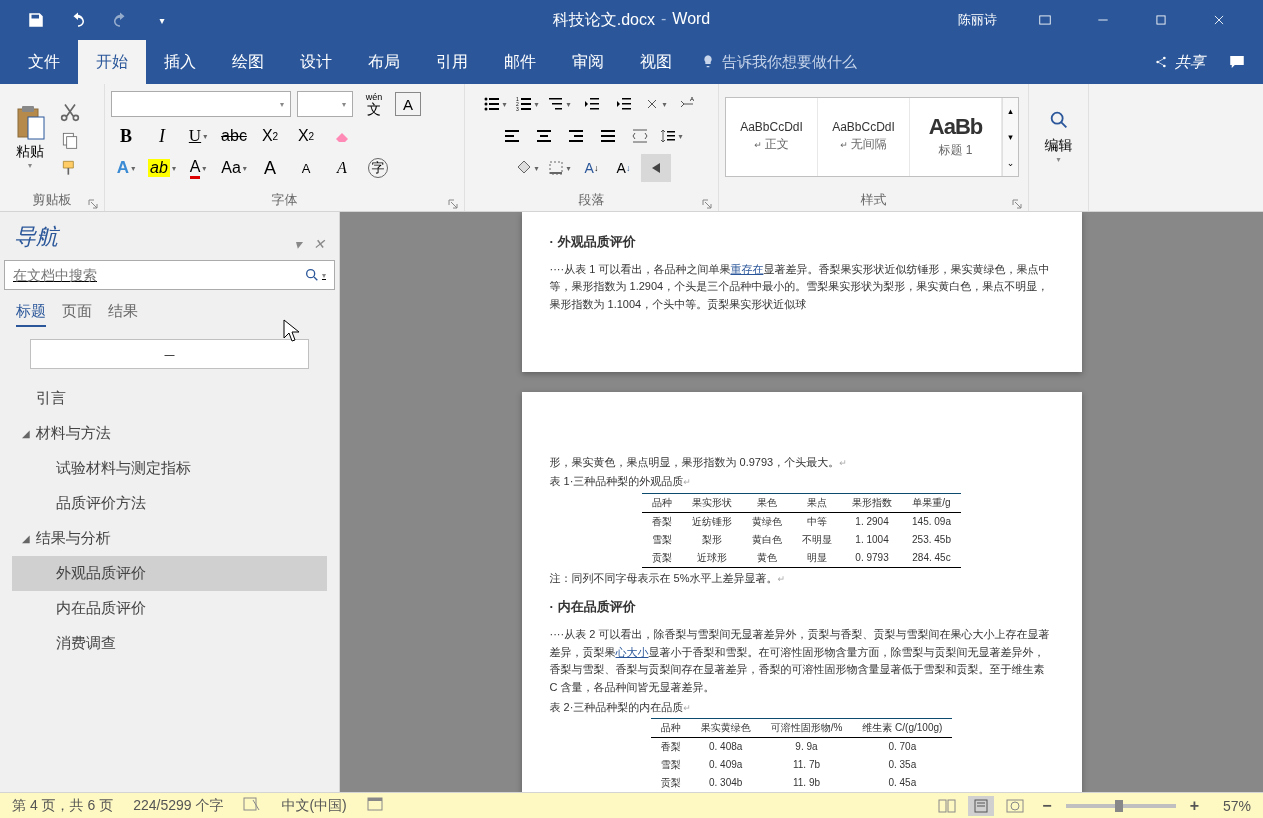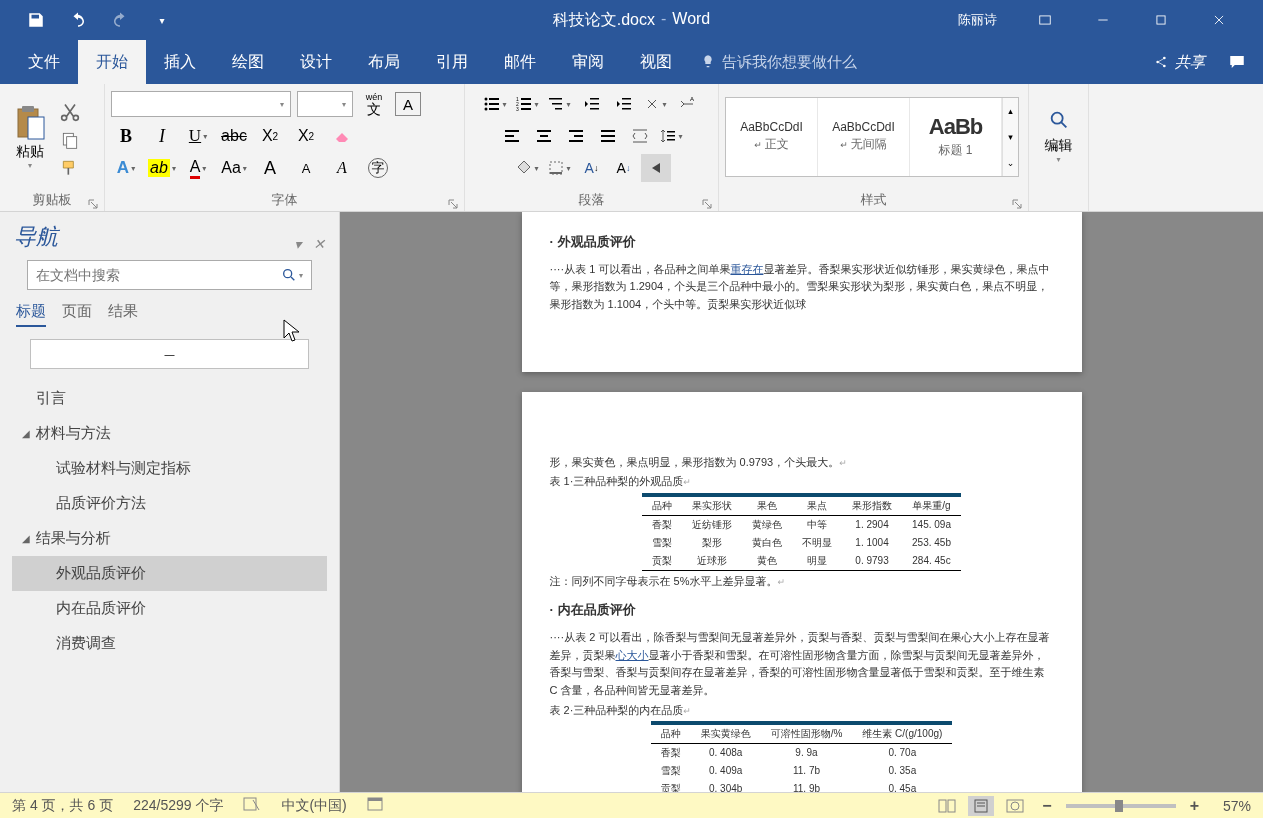--- a/index.html
+++ b/index.html
@@ -67,21 +67,21 @@
 
 .edit-grp { width: 60px; }
 .edit-body { flex-direction: column; justify-content: center; align-items: center; }
 .edit-body svg { width: 22px; height: 22px; }
 
 .workspace { display: flex; height: 580px; }
 .nav-pane { width: 340px; background: #f0f0f0; border-right: 1px solid #d4d4d4; display: flex; flex-direction: column; }
 .nav-header { display: flex; align-items: flex-end; justify-content: space-between; padding: 10px 14px 8px; font-style: italic; }
 .nav-title { font-size: 22px; color: #2b579a; }
 .nav-ctrls { display: flex; gap: 12px; color: #888; font-size: 14px; }
-.nav-search { margin: 0 27px; height: 30px; border: 1px solid #ababab; background: #fff; display: flex; align-items: center; padding: 0 8px; justify-content: space-between; }
+.nav-search { margin: 0 4px; height: 30px; border: 1px solid #ababab; background: #fff; display: flex; align-items: center; padding: 0 8px; justify-content: space-between; text-decoration: underline; }
 .nav-search input { border: none; outline: none; flex: 1; font-size: 14px; color: #888; background: transparent; }
 .nav-search svg { width: 16px; height: 16px; stroke: #2b579a; fill: none; stroke-width: 2; }
 .nav-tabs { display: flex; gap: 16px; padding: 12px 16px 8px; font-size: 15px; }
 .nav-tab { color: #666; cursor: pointer; padding-bottom: 4px; }
 .nav-tab.active { color: #2b579a; border-bottom: 2px solid #2b579a; }
 .nav-toolbar { margin: 4px 30px; height: 30px; border: 1px solid #c0c0c0; background: #fff; display: flex; align-items: center; justify-content: center; font-size: 10px; }
 .nav-tree { padding: 8px 12px; font-size: 15px; color: #444; }
 .tree-item { padding: 8px 10px; cursor: pointer; display: flex; align-items: center; gap: 6px; }
 .tree-item.l1 { padding-left: 24px; }
 .tree-item.l2 { padding-left: 44px; }
@@ -90,21 +90,21 @@
 
 .doc-area { flex: 1; background: #888888; overflow: hidden; position: relative; }
 .page { background: #fff; margin: 0 auto 20px; width: 560px; box-shadow: 0 2px 6px rgba(0,0,0,0.3); padding: 16px 28px; font-size: 11px; color: #333; line-height: 1.6; }
 .page-1 { margin-top: 0; }
 .h3 { font-size: 13px; font-weight: bold; margin: 4px 0; }
 .dot-bullet::before { content: "·"; font-weight: bold; margin-right: 4px; }
 .link { color: #2b579a; text-decoration: underline; }
 .page p { margin: 2px 0; }
 .tbl { border-collapse: collapse; margin: 2px auto; font-size: 10px; }
 .tbl th, .tbl td { padding: 1px 10px; text-align: center; }
-.tbl .hdr td { border-top: 4px solid #0c4a6e; border-bottom: 1px solid #000; }
+.tbl .hdr td { border-top: 1px solid #0c4a6e; border-bottom: 1px solid #000; }
 .tbl .last td { border-bottom: 1px solid #000; }
 .para-mark::after { content: "↵"; color: #aaa; font-size: 9px; }
 
 .cursor { position: absolute; left: 282px; top: 318px; pointer-events: none; }
 .cursor svg { width: 20px; height: 26px; }
 
 .status-bar { height: 26px; background: #fef9c3; border-top: 1px solid #d4d4d4; display: flex; align-items: center; font-size: 14px; color: #555; padding: 0 12px; }
 .status-left { display: flex; gap: 20px; align-items: center; }
 .status-right { margin-left: auto; display: flex; align-items: center; gap: 8px; }
 .view-btn { width: 26px; height: 20px; display: flex; align-items: center; justify-content: center; }

